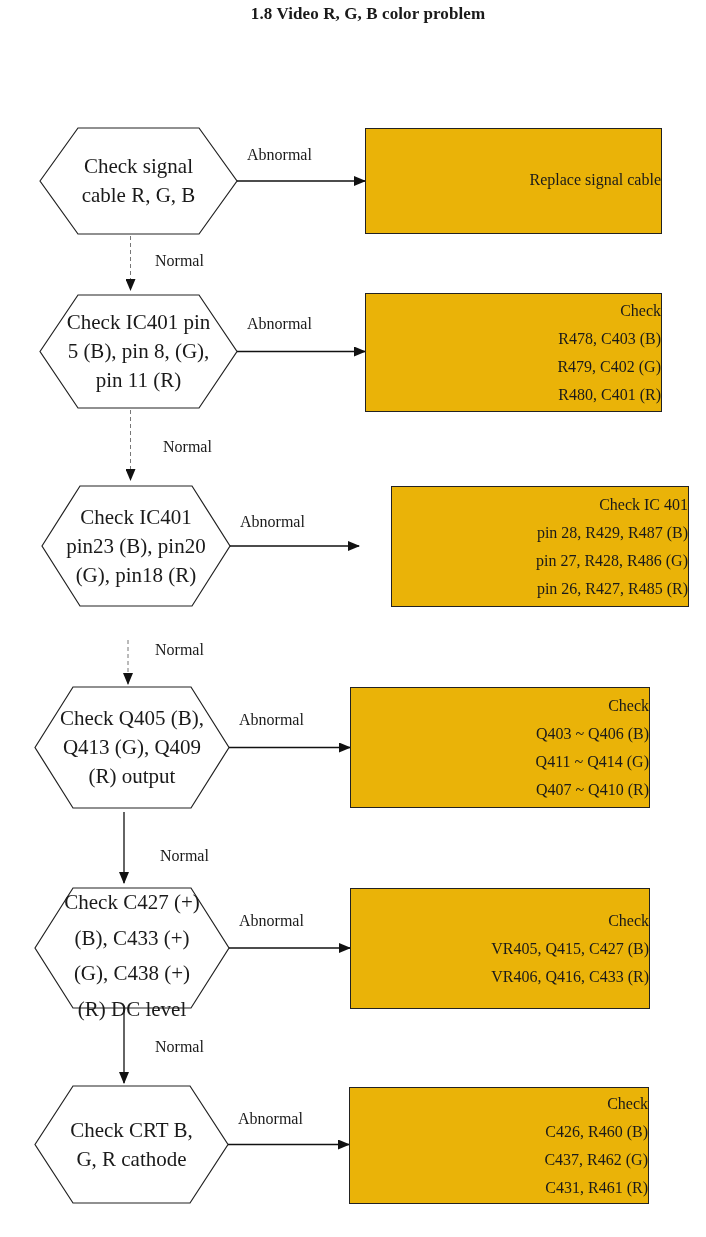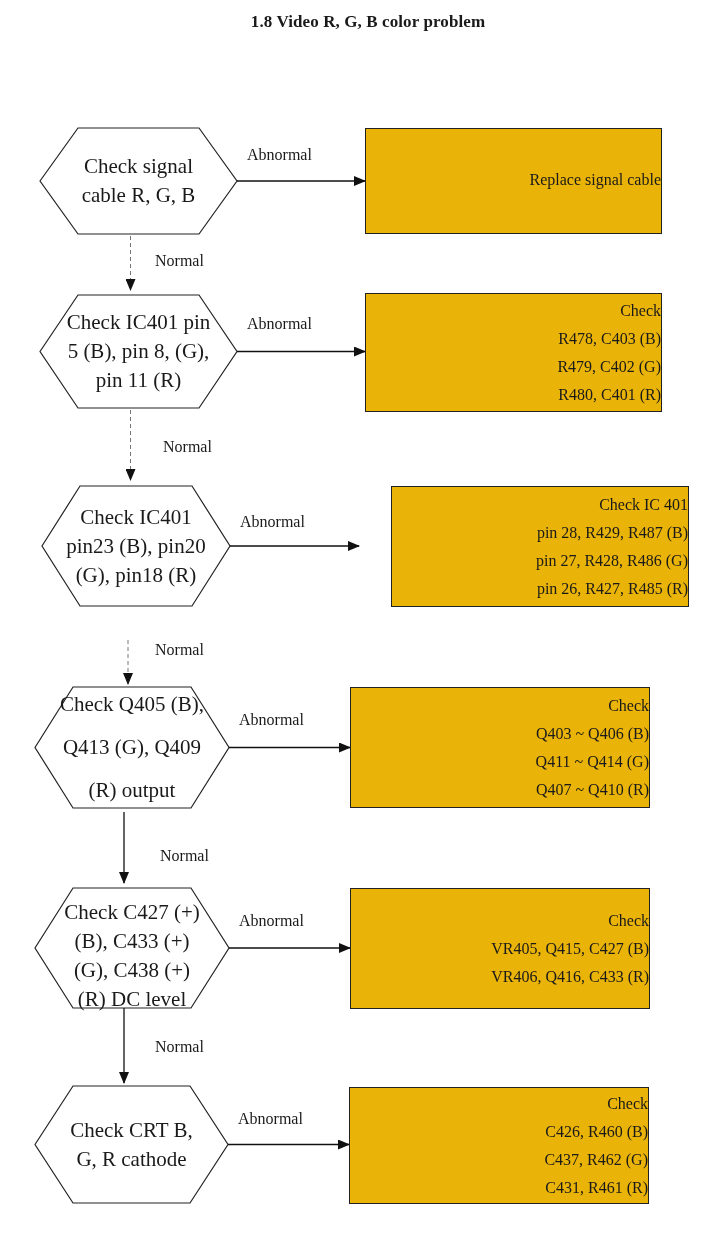--- a/index.html
+++ b/index.html
@@ -1,18 +1,18 @@
 <!DOCTYPE html>
 <html><head>
   <meta charset="utf-8">
   <style>
     html, body { margin: 0; padding: 0; background: #ffffff; }
     body { width: 706px; height: 1237px; position: relative; overflow: hidden;
            font-family: "Liberation Serif", "DejaVu Serif", serif; color: #1a1a1a; }
-    .title { position: absolute; top: 12px; left: 0; width: 706px; text-align: center;
+    .title { position: absolute; top: 4px; left: 0; width: 706px; text-align: center;
              font-weight: bold; font-size: 17px; letter-spacing: 0.1px; padding-left: 30px; box-sizing: border-box; }
     svg.diagram { position: absolute; left: 0; top: 0; }
     .hex-text { position: absolute; text-align: center; font-size: 21px; line-height: 29px;
                 display: flex; flex-direction: column; justify-content: center; align-items: center; }
     .box { position: absolute; border: 1.5px solid #222; background: #eab308; box-sizing: border-box;
            display: flex; flex-direction: column; justify-content: center; align-items: flex-end;
            font-size: 16px; line-height: 28px; text-align: center; }
     .label { position: absolute; font-size: 16px; }
   </style>
 </head>
@@ -76,34 +76,34 @@
       <div>(G), pin18 (R)</div>
     </div>
     <div class="label" style="left: 240px; top: 513px;">Abnormal</div>
     <div class="box" style="left: 359px; top: 486px; width: 298px; height: 121px; margin-left: 32px;">
       <div>Check IC 401</div>
       <div>pin 28, R429, R487 (B)</div>
       <div>pin 27, R428, R486 (G)</div>
       <div>pin 26, R427, R485 (R)</div>
     </div>
     <div class="label" style="left: 155px; top: 641px;">Normal</div>
-    <div class="hex-text" style="left: 55px; width: 154px; top: 687px; height: 121px; gap: 14px;">
+    <div class="hex-text" style="left: 55px; width: 154px; top: 687px; height: 121px;">
       <div>Check Q405 (B),</div>
       <div>Q413 (G), Q409</div>
       <div>(R) output</div>
     </div>
     <div class="label" style="left: 239px; top: 711px;">Abnormal</div>
     <div class="box" style="left: 350px; top: 687px; width: 300px; height: 121px;">
       <div>Check</div>
       <div>Q403 ~ Q406 (B)</div>
       <div>Q411 ~ Q414 (G)</div>
       <div>Q407 ~ Q410 (R)</div>
     </div>
     <div class="label" style="left: 160px; top: 847px;">Normal</div>
-    <div class="hex-text" style="left: 55px; width: 154px; top: 888px; height: 136px;">
+    <div class="hex-text" style="left: 55px; width: 154px; top: 888px; height: 136px; justify-content: space-between;">
       <div>Check C427 (+)</div>
       <div>(B), C433 (+)</div>
       <div>(G), C438 (+)</div>
       <div>(R) DC level</div>
     </div>
     <div class="label" style="left: 239px; top: 912px;">Abnormal</div>
     <div class="box" style="left: 350px; top: 888px; width: 300px; height: 121px;">
       <div>Check</div>
       <div>VR405, Q415, C427 (B)</div>
       <div>VR406, Q416, C433 (R)</div>

